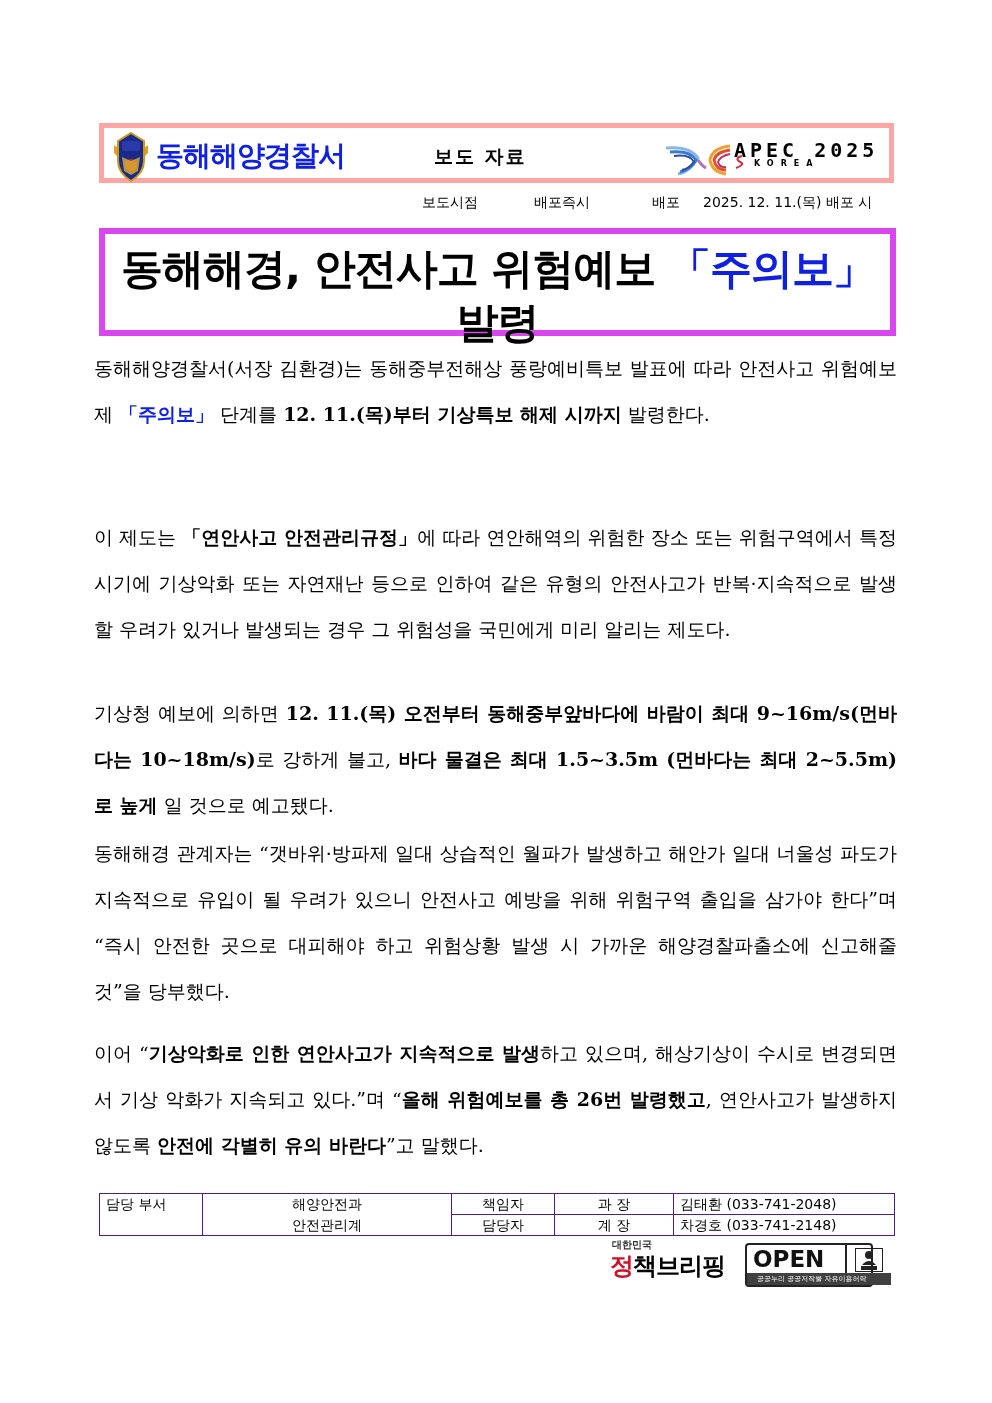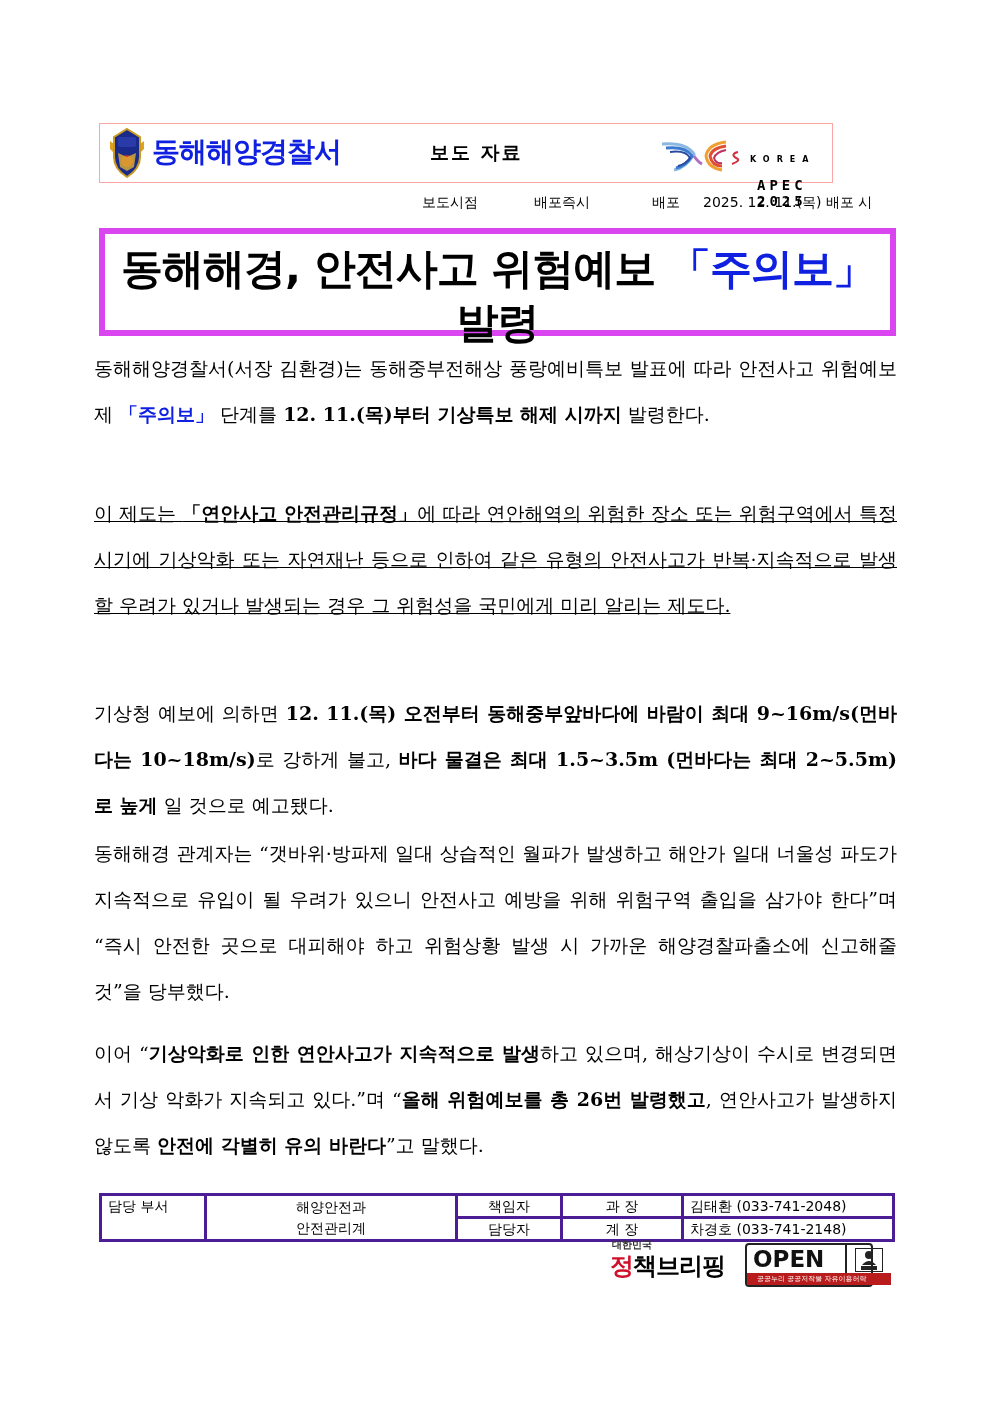--- a/index.html
+++ b/index.html
@@ -1,54 +1,54 @@
 <!DOCTYPE html>
 <html><head>
 <meta charset="utf-8">
 <style>
   html, body { margin:0; padding:0; background:#ffffff; }
   body { width:992px; height:1403px; position:relative; overflow:hidden;
          font-family:"DejaVu Sans", sans-serif; color:#000; }
   .abs { position:absolute; }
 
   
-  .header-box { left:99px; top:123px; width:734px; height:60px; border:1px solid #fca5a5; box-sizing:border-box; }
+  .header-box { left:99px; top:123px; width:795px; height:60px; border:5px solid #fca5a5; box-sizing:border-box; }
   .logo-emblem { left:6px; top:3px; width:42px; height:52px; }
   .org-name { left:52px; top:9px; font-size:28px; font-weight:bold; color:#1020e0; letter-spacing:-1px; line-height:38px; }
   .press-label { left:330px; top:16px; font-size:19px; font-weight:bold; letter-spacing:2px; }
   .apec-graphic { left:556px; top:6px; width:110px; height:46px; }
-  .apec-title { left:657px; top:14px; font-size:14px; font-weight:bold; letter-spacing:4px; font-family:"DejaVu Sans Mono", monospace; line-height:16px;margin-top:39px; }
+  .apec-title { left:630px; top:14px; font-size:20px; font-weight:bold; letter-spacing:4px; font-family:"DejaVu Sans Mono", monospace; line-height:16px; }
   .apec-sub { left:650px; top:31px; font-size:8px; font-weight:bold; letter-spacing:7px; line-height:10px; }
 
   .release-row { top:192px; font-size:14px; line-height:20px; }
 
   
   .title-box { left:99px; top:228px; width:797px; height:108px; border:6px solid #d946ef; box-sizing:border-box; }
   .main-title { left:0; right:0; top:8px; text-align:center; font-size:42px; font-weight:bold; letter-spacing:-1px; line-height:54px; }
   .main-title .hl { color:#1020e0; }
   .subtitle { left:0; right:0; top:70px; text-align:center; font-size:19px; letter-spacing:1px; line-height:26px; }
 
   
   .para { left:94px; width:803px; font-family:"DejaVu Serif", serif; font-size:19px; line-height:46px; text-align:justify; text-align-last:left; }
   .para b { font-weight:bold; }
   .blue { color:#1020e0; font-weight:bold; }
 
   
   .contact-table { left:99px; top:1193px; width:796px; border-collapse:collapse; font-size:14px; }
-  .contact-table td { border:3px solid #4c1d95; padding:0 6px; height:20px; line-height:20px; }
+  .contact-table td { border:1px solid #4c1d95; padding:0 6px; height:20px; line-height:20px; }
   .contact-table .c { text-align:center; }
 
   
   .briefing-top { left:612px; top:1238px; font-size:10px; font-weight:bold; color:#333; }
   .briefing { left:610px; top:1250px; font-size:24px; font-weight:bold; letter-spacing:-1px; }
   .briefing .red { color:#d0102a; }
   .open-box { left:745px; top:1243px; width:128px; height:44px; border:2px solid #222; border-radius:4px; box-sizing:border-box; }
   .open-text { left:6px; top:1px; font-size:23px; font-weight:bold; color:#111; letter-spacing:0px; }
   .open-divider { left:98px; top:0; width:2px; height:28px; background:#222; }
-  .open-bar { left:0; top:28px; width:144px; height:12px; background:#b91c1c; color:#fff; font-size:7px; line-height:12px; padding-left:10px; box-sizing:border-box; }
+  .open-bar { left:0; top:28px; width:144px; height:12px; background:#404040; color:#fff; font-size:7px; line-height:12px; padding-left:10px; box-sizing:border-box; }
   .open-person { left:108px; top:3px; width:26px; height:22px; border:1px solid #222; }
 </style>
 </head>
 <body>
 
 <div class="abs header-box">
   <svg class="abs logo-emblem" viewBox="0 0 42 52">
     <path d="M4 14 L12 20 L10 28 L4 22 Z" fill="#e0a020"></path>
     <path d="M38 14 L30 20 L32 28 L38 22 Z" fill="#e0a020"></path>
     <path d="M21 2 L34 10 L34 30 Q34 42 21 50 Q8 42 8 30 L8 10 Z" fill="#1a2a8a" stroke="#c89a20" stroke-width="2"></path>
@@ -76,21 +76,21 @@
 <div class="abs release-row" style="left:534px;">배포즉시</div>
 <div class="abs release-row" style="left:652px;">배포</div>
 <div class="abs release-row" style="left:703px;">2025. 12. 11.(목) 배포 시</div>
 
 <div class="abs title-box">
   <div class="abs main-title"><span>동해해경, 안전사고 위험예보 </span><span class="hl">「주의보」</span><span> 발령</span></div>
 </div>
 
 <div class="abs para" style="top:345px;"><span> 동해해양경찰서(서장 김환경)는 동해중부전해상 풍랑예비특보 발표에 따라 안전사고 위험예보제 </span><span class="blue">「주의보」</span><span> 단계를 </span><b>12. 11.(목)부터 기상특보 해제 시까지</b><span> 발령한다.</span></div>
 
-<div class="abs para" style="top:490px;text-decoration:underline;"><span> 이 제도는 </span><b>「연안사고 안전관리규정」</b><span>에 따라 연안해역의 위험한 장소 또는 위험구역에서 특정시기에 기상악화 또는 자연재난 등으로 인하여 같은 유형의 안전사고가 반복·지속적으로 발생할 우려가 있거나 발생되는 경우 그 위험성을 국민에게 미리 알리는 제도다.</span></div>
+<div class="abs para" style="top:514px;"><span> 이 제도는 </span><b>「연안사고 안전관리규정」</b><span>에 따라 연안해역의 위험한 장소 또는 위험구역에서 특정시기에 기상악화 또는 자연재난 등으로 인하여 같은 유형의 안전사고가 반복·지속적으로 발생할 우려가 있거나 발생되는 경우 그 위험성을 국민에게 미리 알리는 제도다.</span></div>
 
 <div class="abs para" style="top:690px;"><span> 기상청 예보에 의하면 </span><b>12. 11.(목) 오전부터 동해중부앞바다에 바람이 최대 9~16m/s(먼바다는 10~18m/s)</b><span>로 강하게 불고, </span><b>바다 물결은 최대 1.5~3.5m (먼바다는 최대 2~5.5m)로 높게</b><span> 일 것으로 예고됐다.</span></div>
 
 <div class="abs para" style="top:830px;">동해해경 관계자는 “갯바위·방파제 일대 상습적인 월파가 발생하고 해안가 일대 너울성 파도가 지속적으로 유입이 될 우려가 있으니 안전사고 예방을 위해 위험구역 출입을 삼가야 한다”며 “즉시 안전한 곳으로 대피해야 하고 위험상황 발생 시 가까운 해양경찰파출소에 신고해줄 것”을 당부했다.</div>
 
 <div class="abs para" style="top:1030px;"><span> 이어 “</span><b>기상악화로 인한 연안사고가 지속적으로 발생</b><span>하고 있으며, 해상기상이 수시로 변경되면서 기상 악화가 지속되고 있다.”며 “</span><b>올해 위험예보를 총 26번 발령했고</b><span>, 연안사고가 발생하지 않도록 </span><b>안전에 각별히 유의 바란다</b><span>”고 말했다.</span></div>
 
 <table class="abs contact-table">
   <tbody>
       <tr>

